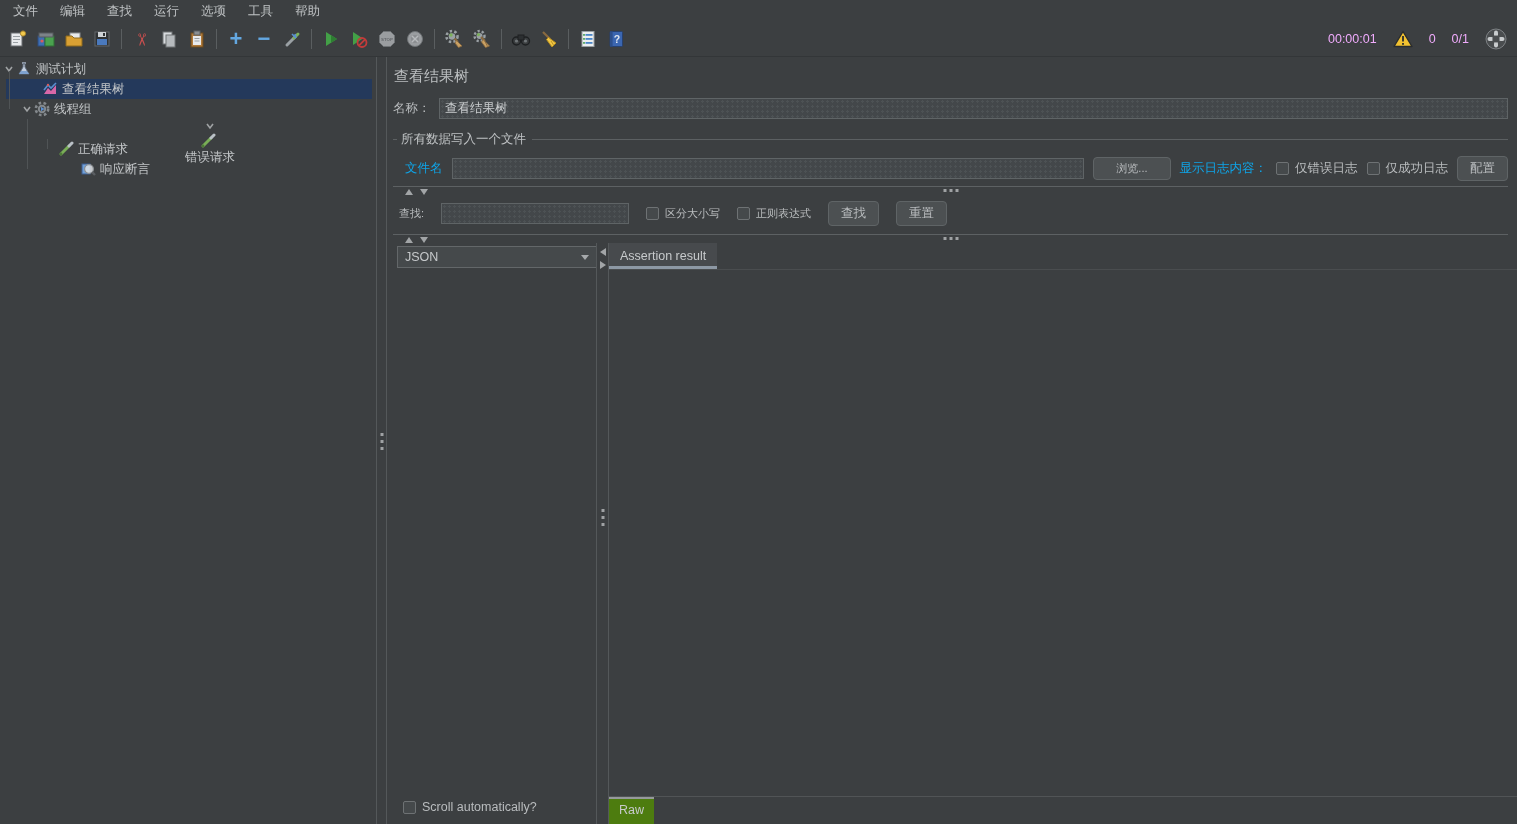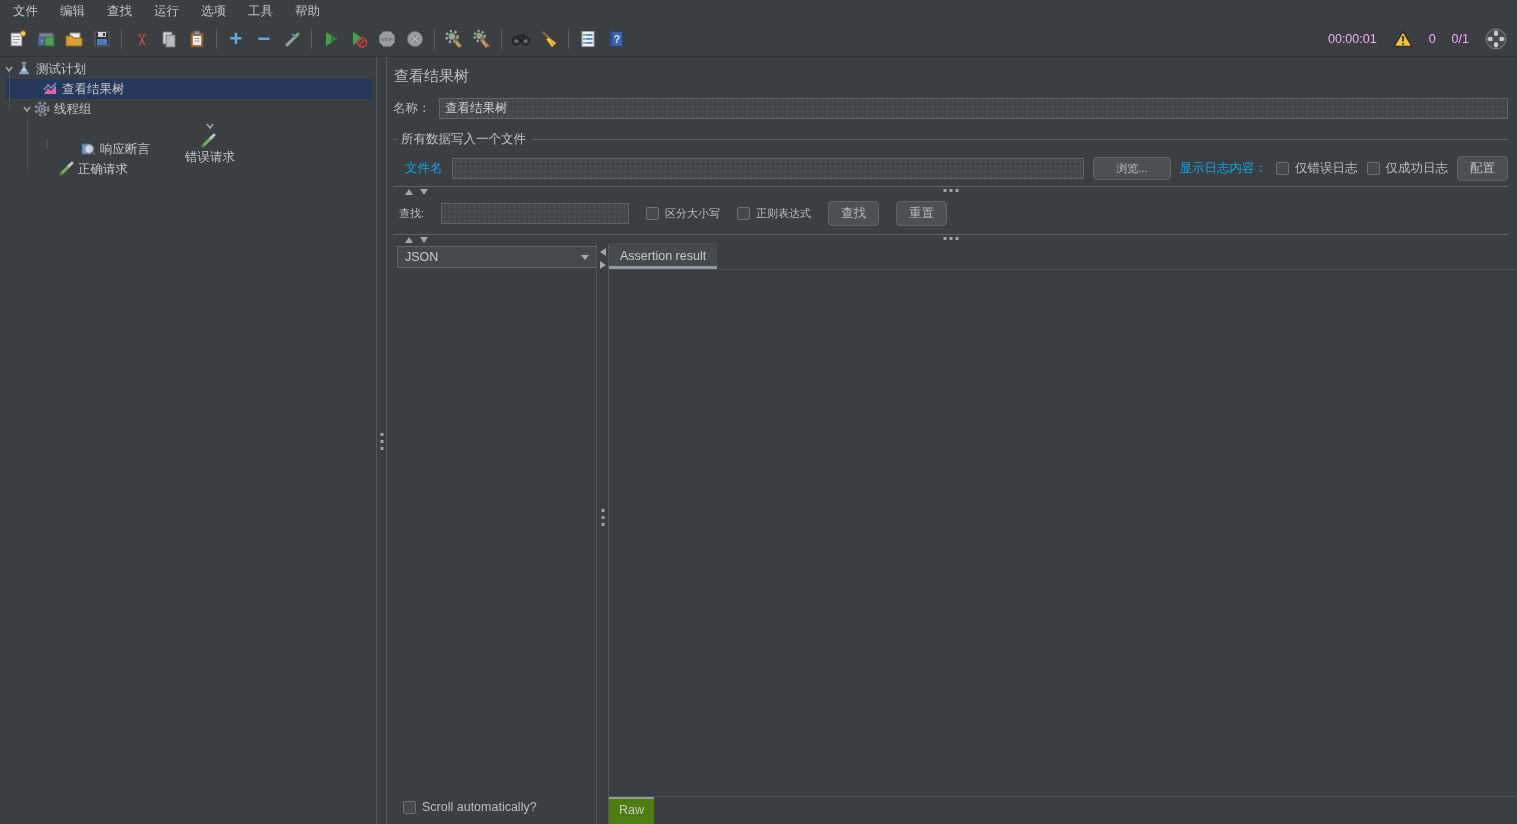--- a/index.html
+++ b/index.html
@@ -355,36 +355,36 @@
           </svg>
         </span>
       <svg class="ticon" viewBox="0 0 16 16">
           <line x1="3" y1="13" x2="11" y2="5" stroke="#79ae57" stroke-width="3" stroke-linecap="round"></line>
           <line x1="11" y1="5" x2="14" y2="2" stroke="#b9c0c6" stroke-width="3" stroke-linecap="round"></line>
           <circle cx="3" cy="13" r="1.4" fill="#4d7a37"></circle>
         </svg>
       <span>错误请求</span>
     </div>
 
+    <div class="tree-row r5">
+      <svg class="ticon" viewBox="0 0 16 16">
+          <line x1="3" y1="13" x2="11" y2="5" stroke="#79ae57" stroke-width="3" stroke-linecap="round"></line>
+          <line x1="11" y1="5" x2="14" y2="2" stroke="#b9c0c6" stroke-width="3" stroke-linecap="round"></line>
+          <circle cx="3" cy="13" r="1.4" fill="#4d7a37"></circle>
+        </svg>
+      <span>正确请求</span>
+    </div>
+
     <div class="tree-row r4">
       <svg class="ticon" viewBox="0 0 16 16">
           <rect x="2" y="3" width="8" height="10" fill="#6f9fd8" stroke="#3f5f8f"></rect>
           <circle cx="9" cy="8" r="4.4" fill="#dfe3e6" fill-opacity="0.85" stroke="#8a8f93" stroke-width="1.2"></circle>
           <line x1="12.2" y1="11.2" x2="15" y2="14" stroke="#5a5e62" stroke-width="2.4"></line>
         </svg>
       <span>响应断言</span>
-    </div>
-
-    <div class="tree-row r5">
-      <svg class="ticon" viewBox="0 0 16 16">
-          <line x1="3" y1="13" x2="11" y2="5" stroke="#79ae57" stroke-width="3" stroke-linecap="round"></line>
-          <line x1="11" y1="5" x2="14" y2="2" stroke="#b9c0c6" stroke-width="3" stroke-linecap="round"></line>
-          <circle cx="3" cy="13" r="1.4" fill="#4d7a37"></circle>
-        </svg>
-      <span>正确请求</span>
     </div>
   </div>
 
   <div class="vsplit">
     <div class="vgrip" style="top:376px;">
         <i></i>
         <i></i>
         <i></i>
       </div>
   </div>

